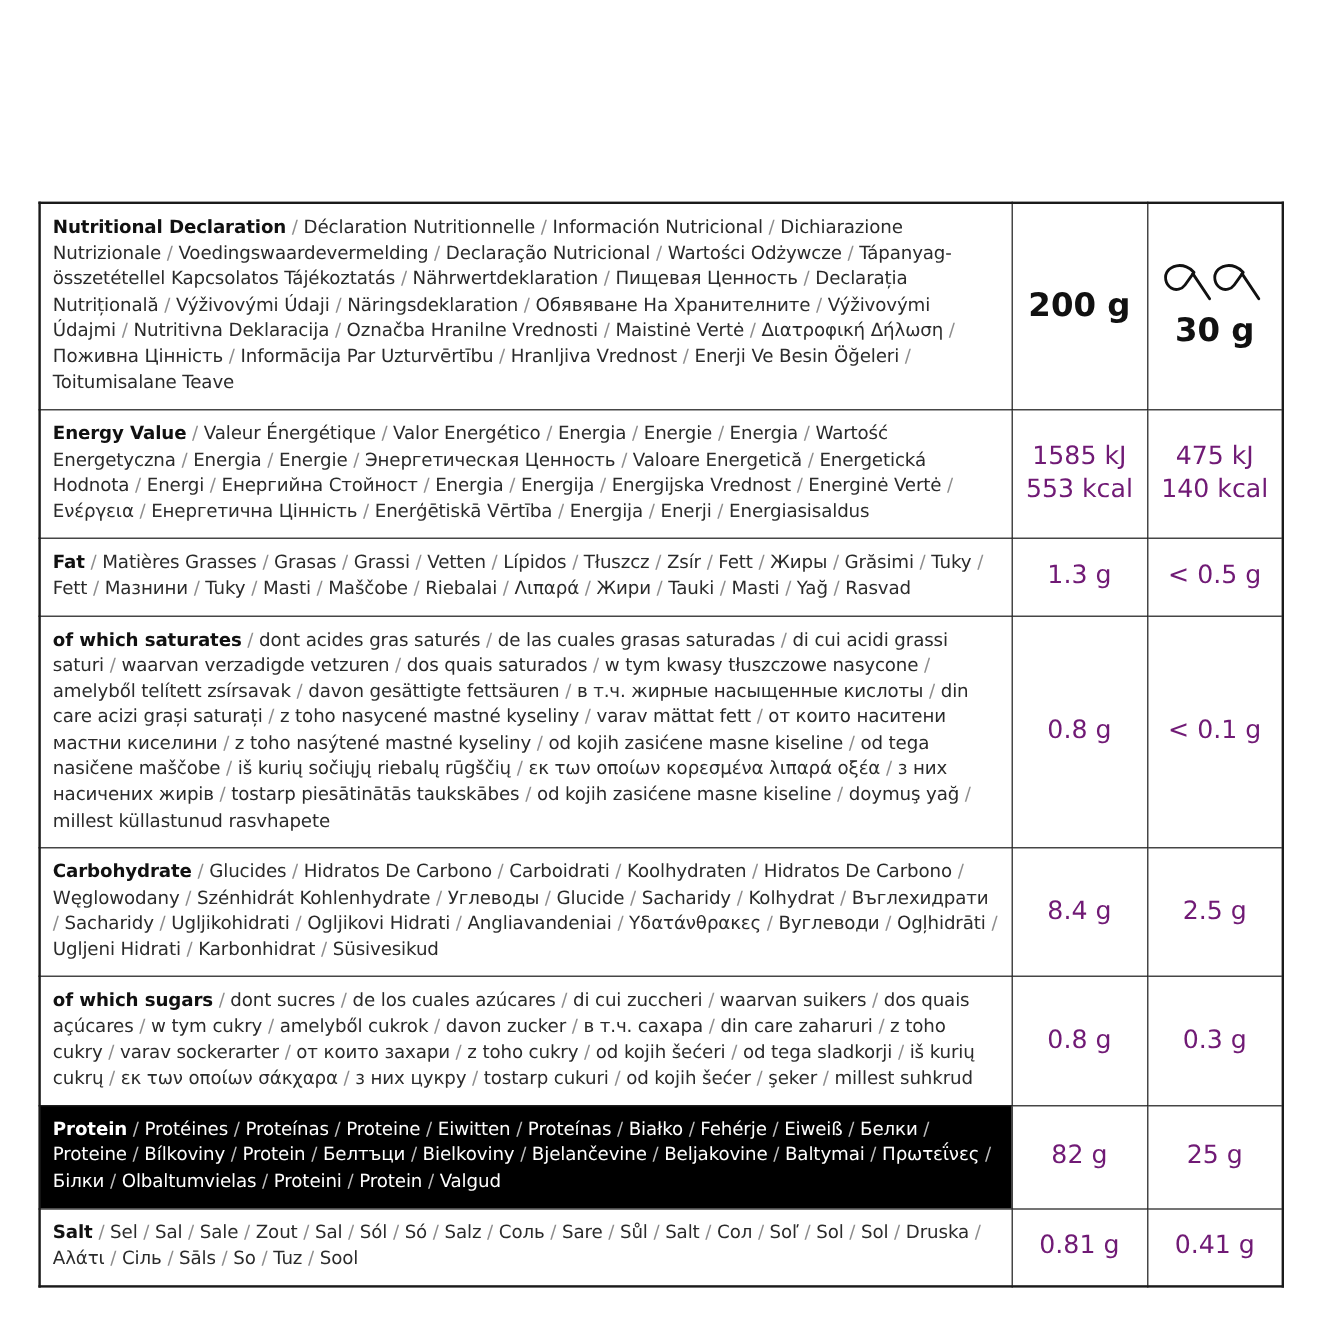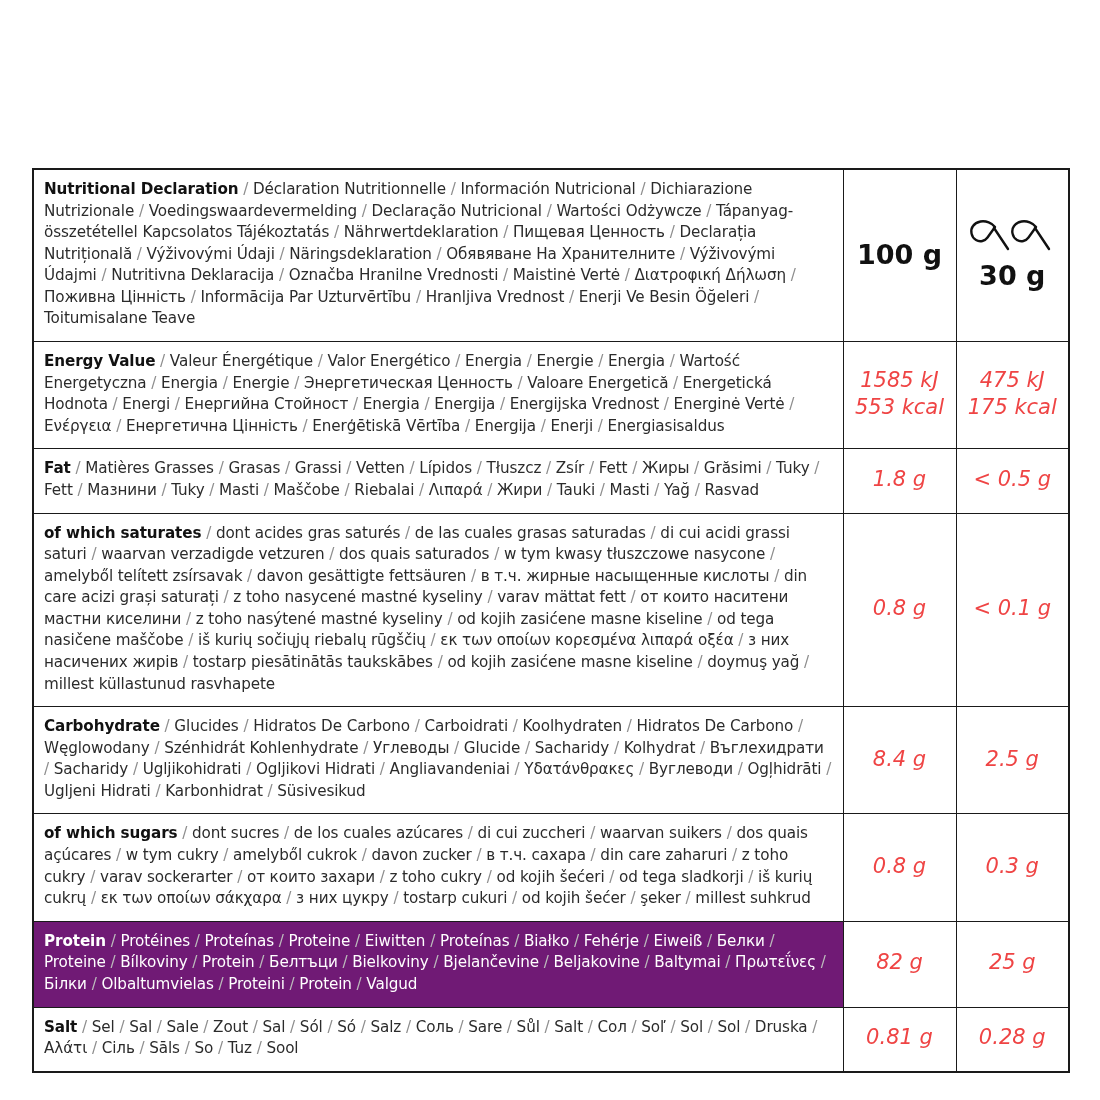--- a/index.html
+++ b/index.html
@@ -56,23 +56,22 @@
   .desc .lead {
     font-weight: bold;
     color: #111111;
   }
   .sep { color: #8d8d8d; }
 
   .val {
     text-align: center;
     font-size: 21px;
     line-height: 1.3;
-    color: #ef4444;
+    color: #701a75;
     white-space: nowrap;
-    font-style: italic;
   }
   .val .sub {
     display: block;
     font-size: 21px;
   }
 
   
   .hdr-amt {
     text-align: center;
     font-weight: bold;
@@ -85,21 +84,21 @@
   }
   .scoop-wrap {
     display: block;
     text-align: center;
     height: 40px;
     margin-bottom: 2px;
   }
 
   
   tr.highlight td.desccell {
-    background: #701a75;
+    background: #000000;
   }
   tr.highlight .desc {
     color: #ffffff;
   }
   tr.highlight .desc .lead { color: #ffffff; }
   tr.highlight .sep { color: #bdbdbd; }
 </style>
 </head>
 <body>
 
@@ -111,21 +110,21 @@
         <col class="c-v100">
         <col class="c-v30">
       </colgroup>
       <tbody>
 
         <tr>
           <td class="desccell">
             <div class="desc"><span class="lead">Nutritional Declaration</span><span> <span class="sep">/</span> Déclaration Nutritionnelle <span class="sep">/</span> Información Nutricional <span class="sep">/</span> Dichiarazione Nutrizionale <span class="sep">/</span> Voedingswaardevermelding <span class="sep">/</span> Declaração Nutricional <span class="sep">/</span> Wartości Odżywcze <span class="sep">/</span> Tápanyag-összetétellel Kapcsolatos Tájékoztatás <span class="sep">/</span> Nährwertdeklaration <span class="sep">/</span> Пищевая Ценность <span class="sep">/</span> Declarația Nutrițională <span class="sep">/</span> Výživovými Údaji <span class="sep">/</span> Näringsdeklaration <span class="sep">/</span> Обявяване На Хранителните <span class="sep">/</span> Výživovými Údajmi <span class="sep">/</span> Nutritivna Deklaracija <span class="sep">/</span> Označba Hranilne Vrednosti <span class="sep">/</span> Maistinė Vertė <span class="sep">/</span> Διατροφική Δήλωση <span class="sep">/</span> Поживна Цінність <span class="sep">/</span> Informācija Par Uzturvērtību <span class="sep">/</span> Hranljiva Vrednost <span class="sep">/</span> Enerji Ve Besin Öğeleri <span class="sep">/</span> Toitumisalane Teave</span></div>
           </td>
           <td class="hdr-cell">
-            <div class="hdr-amt">100 g</div>
+            <div class="hdr-amt">200 g</div>
           </td>
           <td class="hdr-cell">
             <span class="scoop-wrap">
               <svg width="90" height="38" viewBox="0 0 90 38" xmlns="http://www.w3.org/2000/svg" aria-hidden="true">
                 <g fill="none" stroke="#111111" stroke-width="2.4" stroke-linejoin="round" stroke-linecap="round">
                   <path d="M6 8 C3 12, 4 19, 9 22 C13 24.5, 18 23, 20.5 19.5 L28 9 C25 5, 19 2.5, 13.5 3.5 C10 4.2, 7.4 6, 6 8 Z"></path>
                   <path d="M27 10 L41 31"></path>
                   <path d="M47 8 C44 12, 45 19, 50 22 C54 24.5, 59 23, 61.5 19.5 L69 9 C66 5, 60 2.5, 54.5 3.5 C51 4.2, 48.4 6, 47 8 Z"></path>
                   <path d="M68 10 L82 31"></path>
                 </g>
@@ -138,29 +137,29 @@
         <tr>
           <td class="desccell">
             <div class="desc"><span class="lead">Energy Value</span><span> <span class="sep">/</span> Valeur Énergétique <span class="sep">/</span> Valor Energético <span class="sep">/</span> Energia <span class="sep">/</span> Energie <span class="sep">/</span> Energia <span class="sep">/</span> Wartość Energetyczna <span class="sep">/</span> Energia <span class="sep">/</span> Energie <span class="sep">/</span> Энергетическая Ценность <span class="sep">/</span> Valoare Energetică <span class="sep">/</span> Energetická Hodnota <span class="sep">/</span> Energi <span class="sep">/</span> Енергийна Стойност <span class="sep">/</span> Energia <span class="sep">/</span> Energija <span class="sep">/</span> Energijska Vrednost <span class="sep">/</span> Energinė Vertė <span class="sep">/</span> Ενέργεια <span class="sep">/</span> Енергетична Цінність <span class="sep">/</span> Enerģētiskā Vērtība <span class="sep">/</span> Energija <span class="sep">/</span> Enerji <span class="sep">/</span> Energiasisaldus</span></div>
           </td>
           <td class="val">
             <span class="sub">1585 kJ</span>
             <span class="sub">553 kcal</span>
           </td>
           <td class="val">
             <span class="sub">475 kJ</span>
-            <span class="sub">175 kcal</span>
+            <span class="sub">140 kcal</span>
           </td>
         </tr>
 
         <tr>
           <td class="desccell">
             <div class="desc"><span class="lead">Fat</span><span> <span class="sep">/</span> Matières Grasses <span class="sep">/</span> Grasas <span class="sep">/</span> Grassi <span class="sep">/</span> Vetten <span class="sep">/</span> Lípidos <span class="sep">/</span> Tłuszcz <span class="sep">/</span> Zsír <span class="sep">/</span> Fett <span class="sep">/</span> Жиры <span class="sep">/</span> Grăsimi <span class="sep">/</span> Tuky <span class="sep">/</span> Fett <span class="sep">/</span> Мазнини <span class="sep">/</span> Tuky <span class="sep">/</span> Masti <span class="sep">/</span> Maščobe <span class="sep">/</span> Riebalai <span class="sep">/</span> Λιπαρά <span class="sep">/</span> Жири <span class="sep">/</span> Tauki <span class="sep">/</span> Masti <span class="sep">/</span> Yağ <span class="sep">/</span> Rasvad</span></div>
           </td>
-          <td class="val">1.8 g</td>
+          <td class="val">1.3 g</td>
           <td class="val">&lt; 0.5 g</td>
         </tr>
 
         <tr>
           <td class="desccell">
             <div class="desc"><span class="lead">of which saturates</span><span> <span class="sep">/</span> dont acides gras saturés <span class="sep">/</span> de las cuales grasas saturadas <span class="sep">/</span> di cui acidi grassi saturi <span class="sep">/</span> waarvan verzadigde vetzuren <span class="sep">/</span> dos quais saturados <span class="sep">/</span> w tym kwasy tłuszczowe nasycone <span class="sep">/</span> amelyből telített zsírsavak <span class="sep">/</span> davon gesättigte fettsäuren <span class="sep">/</span> в т.ч. жирные насыщенные кислоты <span class="sep">/</span> din care acizi grași saturați <span class="sep">/</span> z toho nasycené mastné kyseliny <span class="sep">/</span> varav mättat fett <span class="sep">/</span> от които наситени мастни киселини <span class="sep">/</span> z toho nasýtené mastné kyseliny <span class="sep">/</span> od kojih zasićene masne kiseline <span class="sep">/</span> od tega nasičene maščobe <span class="sep">/</span> iš kurių sočiųjų riebalų rūgščių <span class="sep">/</span> εκ των οποίων κορεσμένα λιπαρά οξέα <span class="sep">/</span> з них насичених жирів <span class="sep">/</span> tostarp piesātinātās taukskābes <span class="sep">/</span> od kojih zasićene masne kiseline <span class="sep">/</span> doymuş yağ <span class="sep">/</span> millest küllastunud rasvhapete</span></div>
           </td>
           <td class="val">0.8 g</td>
           <td class="val">&lt; 0.1 g</td>
         </tr>
@@ -187,18 +186,18 @@
           </td>
           <td class="val">82 g</td>
           <td class="val">25 g</td>
         </tr>
 
         <tr>
           <td class="desccell">
             <div class="desc"><span class="lead">Salt</span><span> <span class="sep">/</span> Sel <span class="sep">/</span> Sal <span class="sep">/</span> Sale <span class="sep">/</span> Zout <span class="sep">/</span> Sal <span class="sep">/</span> Sól <span class="sep">/</span> Só <span class="sep">/</span> Salz <span class="sep">/</span> Соль <span class="sep">/</span> Sare <span class="sep">/</span> Sůl <span class="sep">/</span> Salt <span class="sep">/</span> Сол <span class="sep">/</span> Soľ <span class="sep">/</span> Sol <span class="sep">/</span> Sol <span class="sep">/</span> Druska <span class="sep">/</span> Αλάτι <span class="sep">/</span> Сіль <span class="sep">/</span> Sāls <span class="sep">/</span> So <span class="sep">/</span> Tuz <span class="sep">/</span> Sool</span></div>
           </td>
           <td class="val">0.81 g</td>
-          <td class="val">0.28 g</td>
+          <td class="val">0.41 g</td>
         </tr>
       </tbody>
     </table>
   </div>
 </div>
 
 </body></html>

